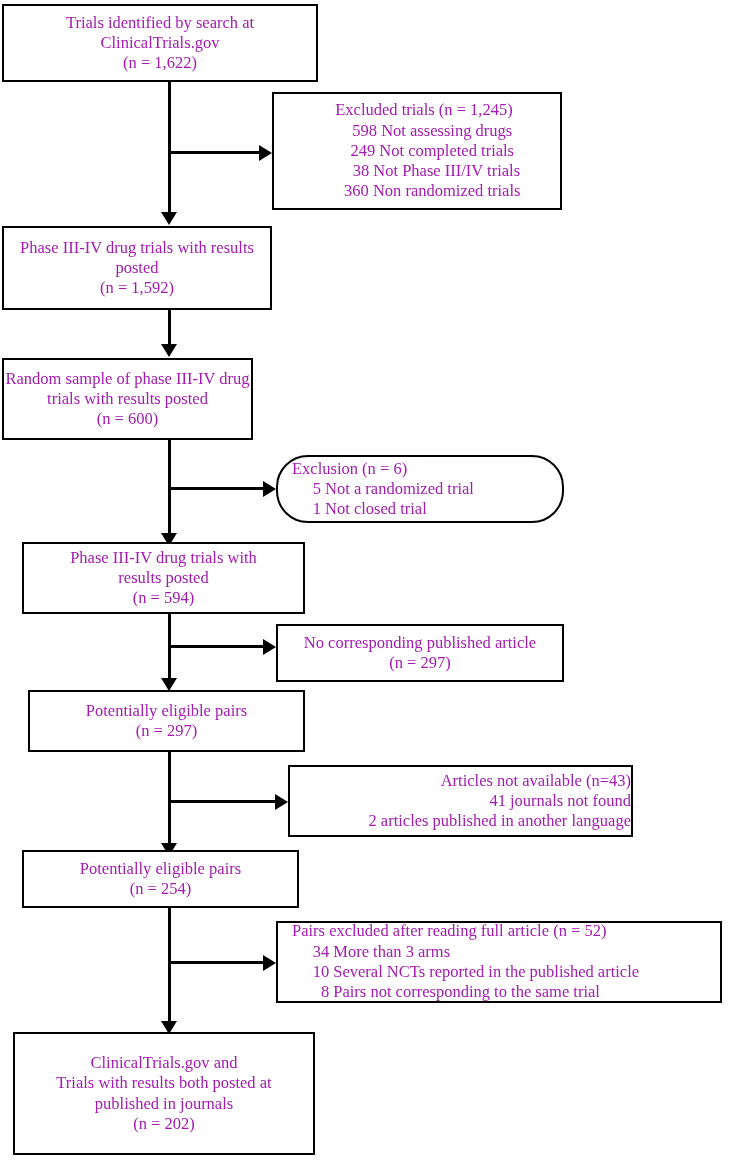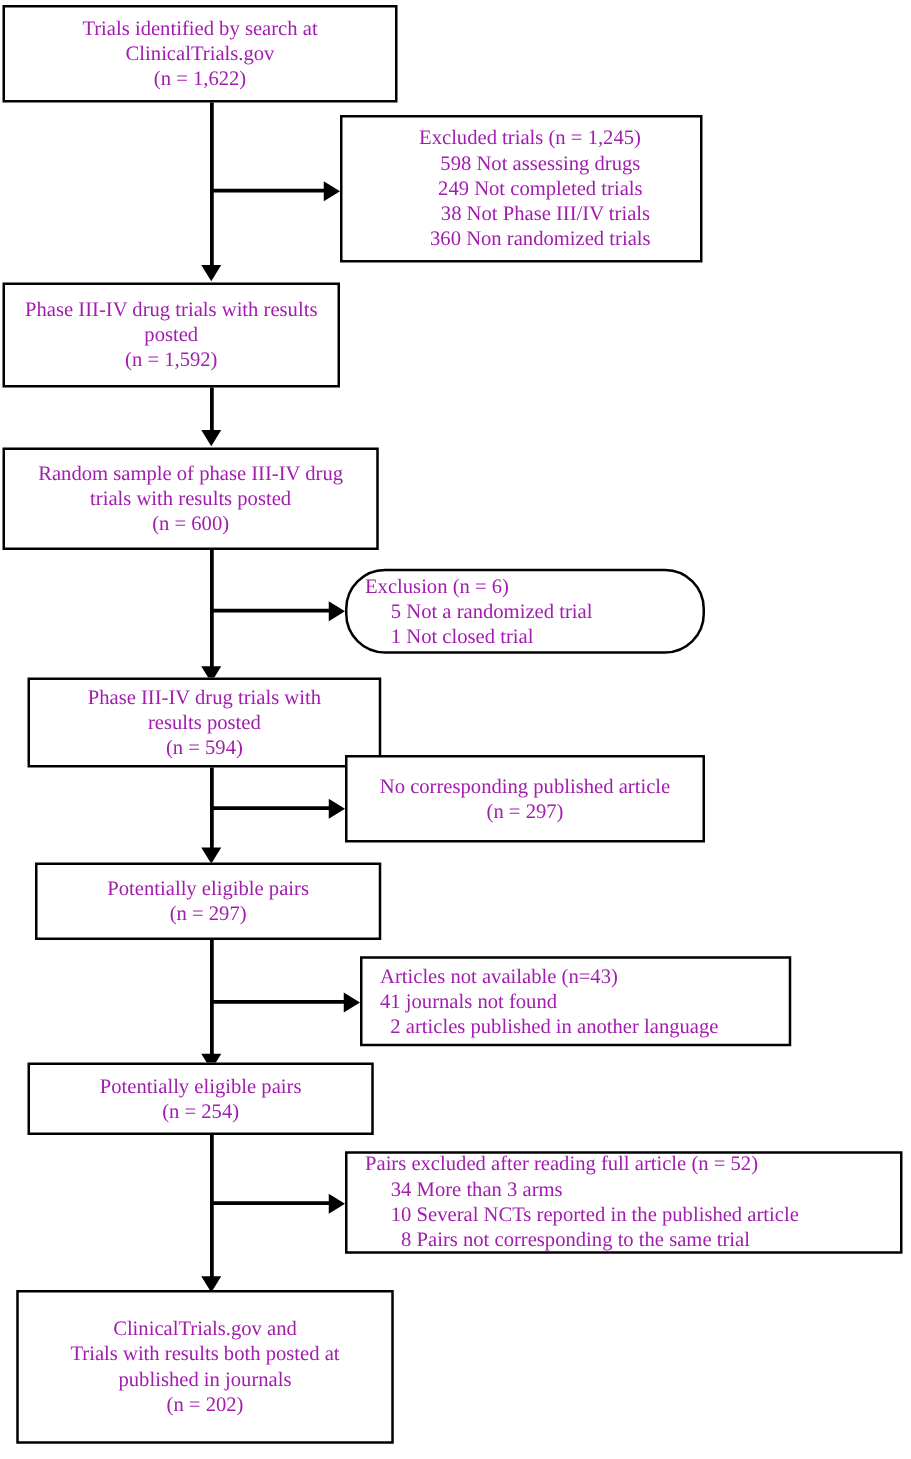--- a/index.html
+++ b/index.html
@@ -89,21 +89,21 @@
 
   <div class="node center" style="left:2px; top:226px; width:270px; height:84px;">
     <span class="line">Phase III-IV drug trials with results</span>
     <span class="line">posted</span>
     <span class="line">(n = 1,592)</span>
   </div>
 
   <div class="vline" style="left:168px; top:310px; height:38px;"></div>
   <div class="arrow-down" style="left:161px; top:344px;"></div>
 
-  <div class="node center" style="left:2px; top:358px; width:301px; height:82px;">
+  <div class="node center" style="left:2px; top:358px; width:251px; height:82px;">
     <span class="line">Random sample of phase III-IV drug</span>
     <span class="line">trials with results posted</span>
     <span class="line">(n = 600)</span>
   </div>
 
   <div class="vline" style="left:168px; top:440px; height:98px;"></div>
   <div class="arrow-down" style="left:161px; top:533px;"></div>
 
   <div class="hline" style="left:168px; top:487px; width:98px;"></div>
   <div class="arrow-right" style="left:263px; top:481px;"></div>
@@ -119,37 +119,37 @@
     <span class="line">results posted</span>
     <span class="line">(n = 594)</span>
   </div>
 
   <div class="vline" style="left:168px; top:614px; height:68px;"></div>
   <div class="arrow-down" style="left:161px; top:678px;"></div>
 
   <div class="hline" style="left:168px; top:645px; width:98px;"></div>
   <div class="arrow-right" style="left:263px; top:639px;"></div>
 
-  <div class="node center" style="left:276px; top:604px; width:288px; height:70px;align-items:center;">
+  <div class="node center" style="left:276px; top:624px; width:288px; height:58px;align-items:center;">
     <span class="line">No corresponding published article</span>
     <span class="line">(n = 297)</span>
   </div>
 
   <div class="node center" style="left:28px; top:690px; width:277px; height:62px;">
     <span class="line">Potentially eligible pairs</span>
     <span class="line">(n = 297)</span>
   </div>
 
   <div class="vline" style="left:168px; top:752px; height:96px;"></div>
   <div class="arrow-down" style="left:161px; top:843px;"></div>
 
   <div class="hline" style="left:168px; top:800px; width:110px;"></div>
   <div class="arrow-right" style="left:275px; top:794px;"></div>
 
-  <div class="node left" style="left:288px; top:765px; width:345px; height:72px;">
+  <div class="node left" style="left:288px; top:765px; width:345px; height:72px;align-items:flex-end;">
     <span class="line">Articles not available (n=43)</span>
     <span class="line">41 journals not found</span>
     <span class="line">  2 articles published in another language</span>
   </div>
 
   <div class="node center" style="left:22px; top:850px; width:277px; height:58px;">
     <span class="line">Potentially eligible pairs</span>
     <span class="line">(n = 254)</span>
   </div>
 

